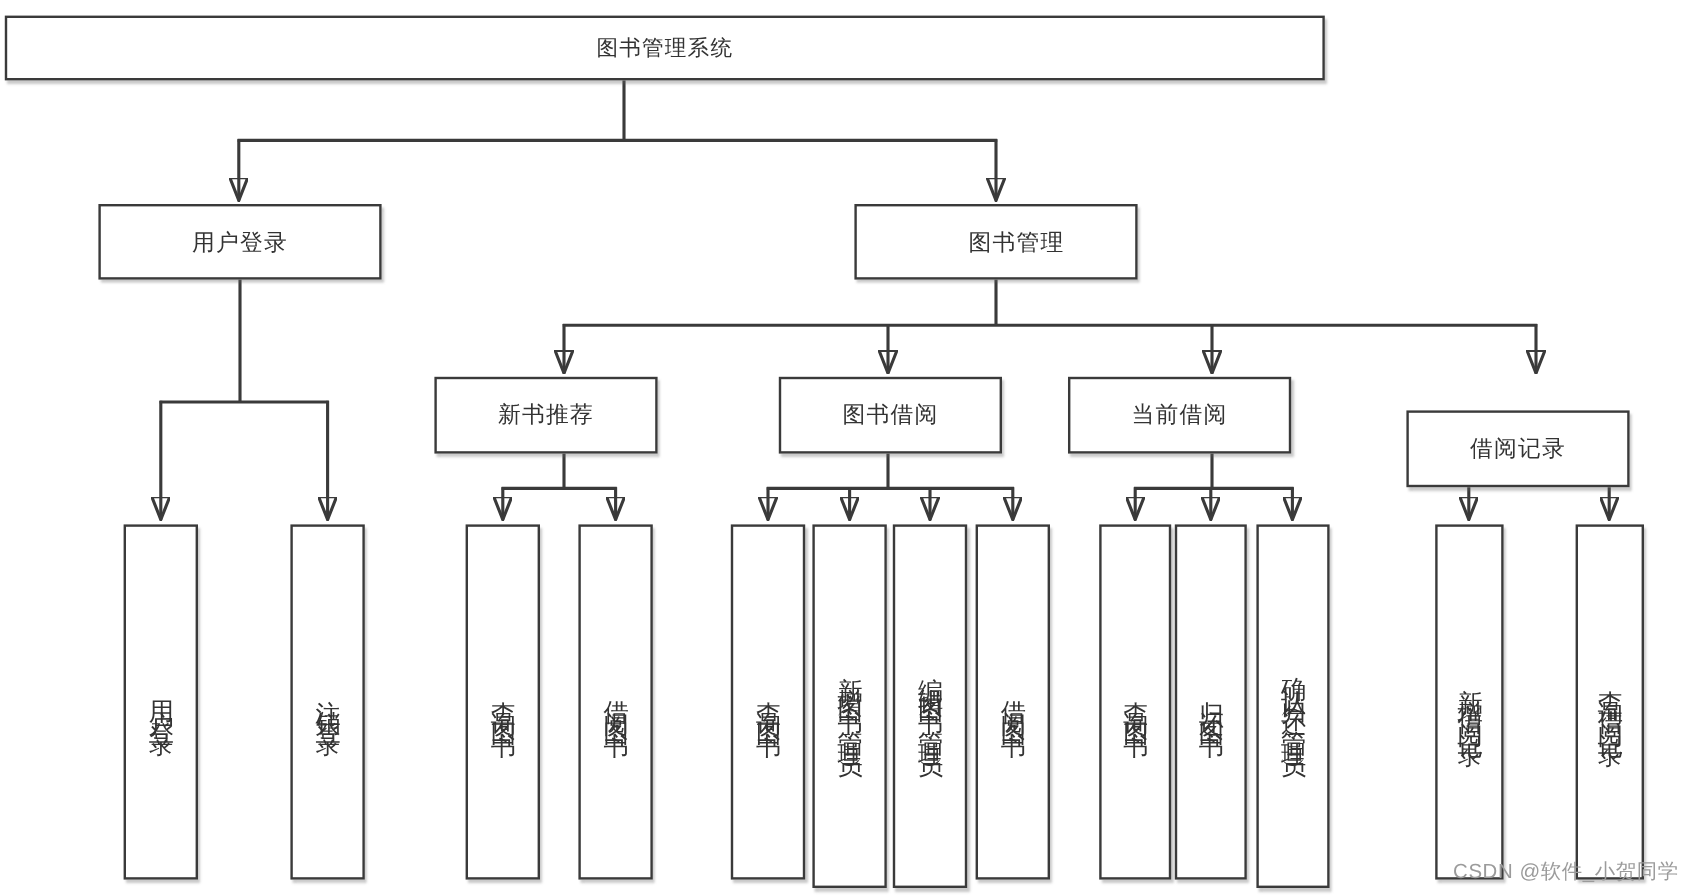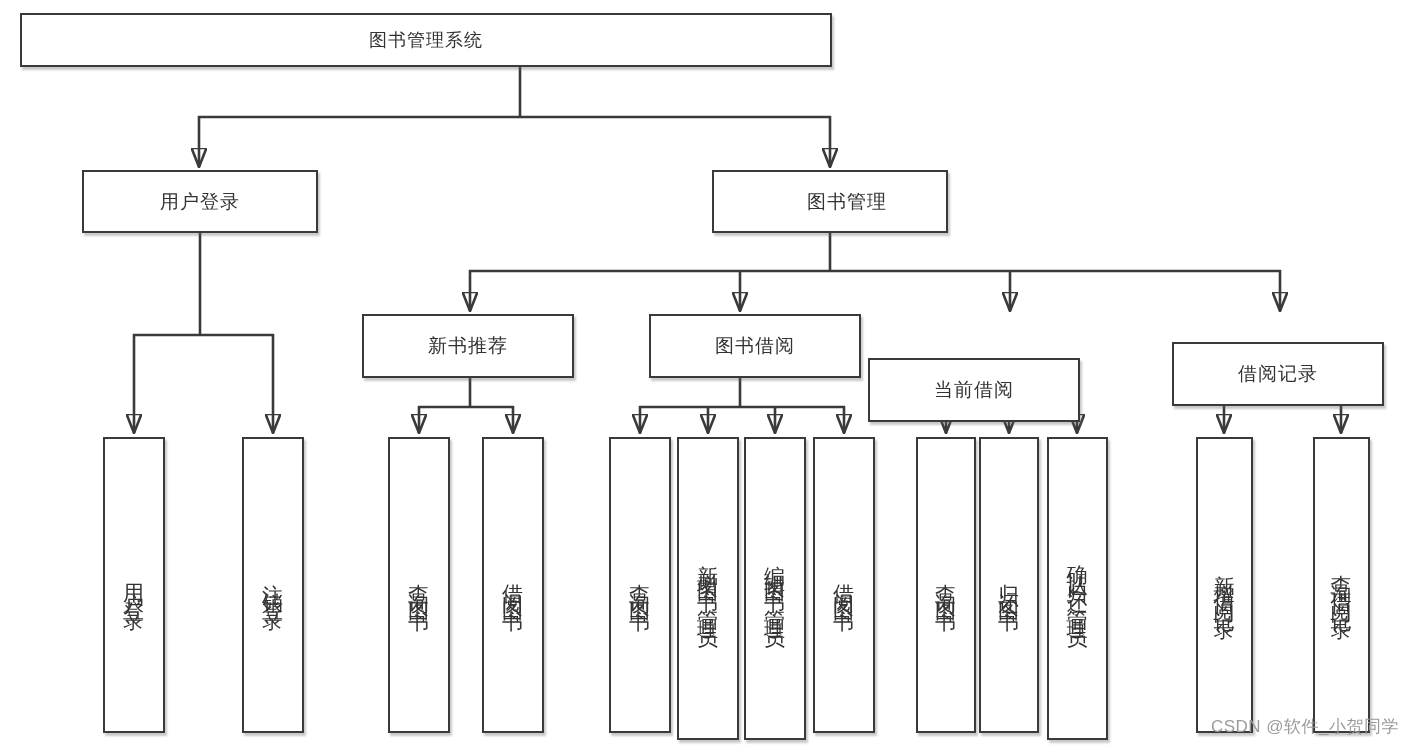--- a/index.html
+++ b/index.html
@@ -26,23 +26,23 @@
   .box {
     position: absolute;
     box-sizing: border-box;
     background: #ffffff;
     border: 2px solid #3a3a3a;
     display: flex;
     align-items: center;
     justify-content: center;
     box-shadow: 2px 3px 2px rgba(100,100,100,0.35);
   }
-  .root-box   { left: 20px;  top: 13px;  width: 812px; height: 54px; font-family: Liberation Serif, serif; }
+  .root-box   { left: 4px;  top: 13px;  width: 1100px; height: 54px; font-family: Liberation Serif, serif; }
   .lvl2-box   { top: 170px; width: 236px; height: 63px; }
-  .lvl3-box   { top: 314px; width: 212px; height: 64px; }
+  .lvl3-box   { top: 314px; width: 186px; height: 64px; }
   .leaf-box   { top: 437px; width: 62px;  height: 296px; }
   .leaf-box.tall { height: 303px; }
   .hlabel { font-size: 19px; letter-spacing: 1px; white-space: nowrap; }
   .root-box .hlabel { font-size: 18px; }
   .vlabel {
     writing-mode: vertical-rl;
     text-orientation: mixed;
     font-size: 21px;
     letter-spacing: 9px;
     line-height: 1;
@@ -136,21 +136,21 @@
   <div class="box lvl2-box" style="left:712px;padding-left:34px;">
     <span class="hlabel">图书管理</span>
   </div>
 
   <div class="box lvl3-box" style="left:362px;">
     <span class="hlabel">新书推荐</span>
   </div>
   <div class="box lvl3-box" style="left:633px;margin-left:16px;">
     <span class="hlabel">图书借阅</span>
   </div>
-  <div class="box lvl3-box" style="left:868px;margin-top:44px;">
+  <div class="box lvl3-box" style="left:890px;">
     <span class="hlabel">当前借阅</span>
   </div>
   <div class="box lvl3-box" style="left:1172px;margin-top:28px;">
     <span class="hlabel">借阅记录</span>
   </div>
 
   <div class="box leaf-box" style="left:103px;">
     <span class="vlabel">用户登录</span>
   </div>
   <div class="box leaf-box" style="left:242px;">

